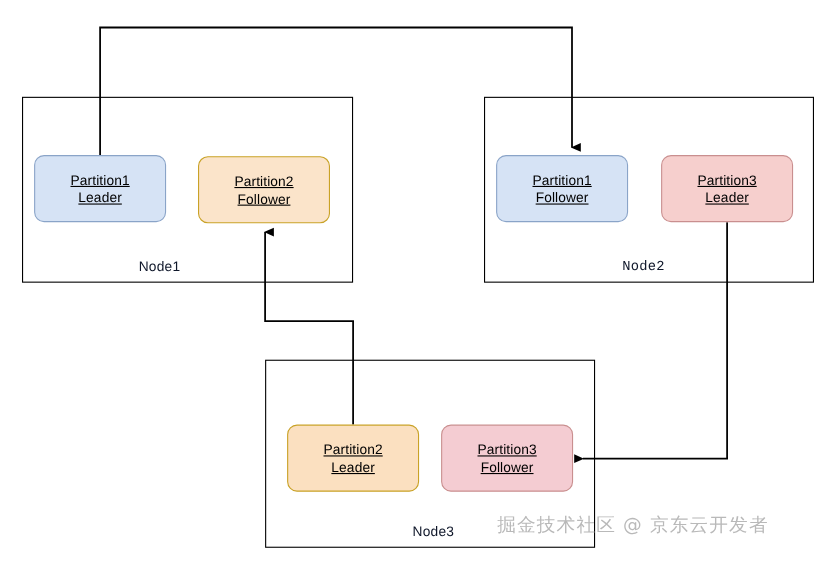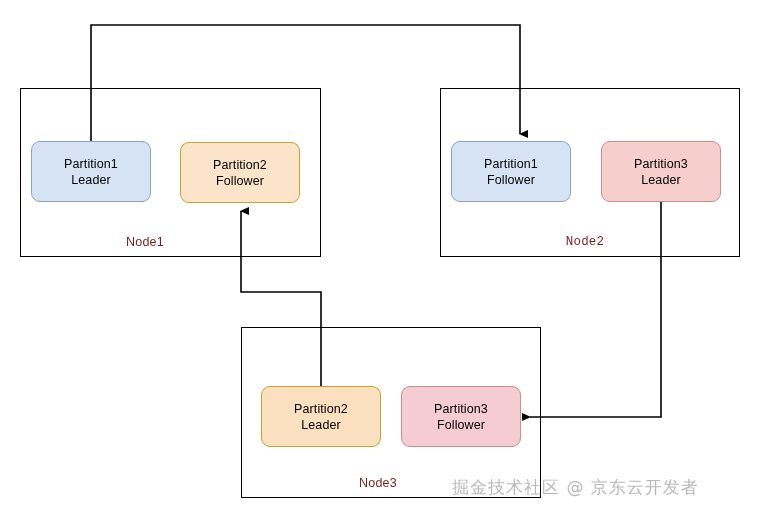--- a/index.html
+++ b/index.html
@@ -22,39 +22,40 @@
   }
   .node-box {
     position: absolute;
     border: 1.6px solid #000000;
     background: transparent;
     box-sizing: border-box;
   }
   .node-label {
     position: absolute;
     font-size: 12.5px;
-    color: #7f1d1d;
+    color: #0f172a;
     text-align: center;
     white-space: nowrap;
     letter-spacing: 0.2px;
   }
   .partition {
     position: absolute;
     box-sizing: border-box;
     border-radius: 9px;
     border: 1.3px solid #8aa4c8;
     display: flex;
     flex-direction: column;
     align-items: center;
     justify-content: center;
     font-size: 12.5px;
     line-height: 1.28;
     color: #000000;
     text-align: center;
     letter-spacing: 0.1px;
+    text-decoration: underline;
   }
   .partition .pline { display: block; }
   .p-blue   { background: #d6e3f5; border-color: #8aa4c8; }
   .p-orange { background: #fbe4ca; border-color: #c9a227; }
   .p-orange2{ background: #fbe0c0; border-color: #c9a227; }
   .p-pink   { background: #f6cfcd; border-color: #c98f8f; }
   .p-pink2  { background: #f4ccd2; border-color: #c98f8f; }
   .watermark {
     position: absolute;
     font-size: 17px;
@@ -108,25 +109,25 @@
   <span class="pline">Partition1</span>
   <span class="pline">Follower</span>
 </div>
 
 <div class="partition p-pink" id="part-n2-p3" style="left: 601px; top: 141px; width: 120px; height: 61px; background: rgb(246, 207, 205); border-color: rgb(201, 143, 143);">
   <span class="pline">Partition3</span>
   <span class="pline">Leader</span>
 </div>
 
 <div class="node-box" id="box-node3" style="left: 241px; top: 327px; width: 300px; height: 171px; border-color: rgb(0, 0, 0);"></div>
-<div class="node-label" id="lbl-node3" style="left: 338px; top: 476px; width: 80px;">Node3</div>
+<div class="node-label" id="lbl-node3" style="left: 354px; top: 476px; width: 80px;">Node3</div>
 
 <div class="partition p-orange2" id="part-n3-p2" style="left: 261px; top: 386px; width: 120px; height: 61px; background: rgb(251, 224, 192); border-color: rgb(201, 162, 39);">
   <span class="pline">Partition2</span>
   <span class="pline">Leader</span>
 </div>
 
 <div class="partition p-pink2" id="part-n3-p3" style="left: 401px; top: 386px; width: 120px; height: 61px; background: rgb(244, 204, 210); border-color: rgb(201, 143, 143);">
   <span class="pline">Partition3</span>
   <span class="pline">Follower</span>
 </div>
 
-<div class="watermark" id="watermark" style="left: 452px; top: 476px; color: rgb(185, 185, 185);">掘金技术社区 @ 京东云开发者</div>
+<div class="watermark" id="watermark" style="left: 452px; top: 466px; color: rgb(185, 185, 185);">掘金技术社区 @ 京东云开发者</div>
 
 </body></html>

